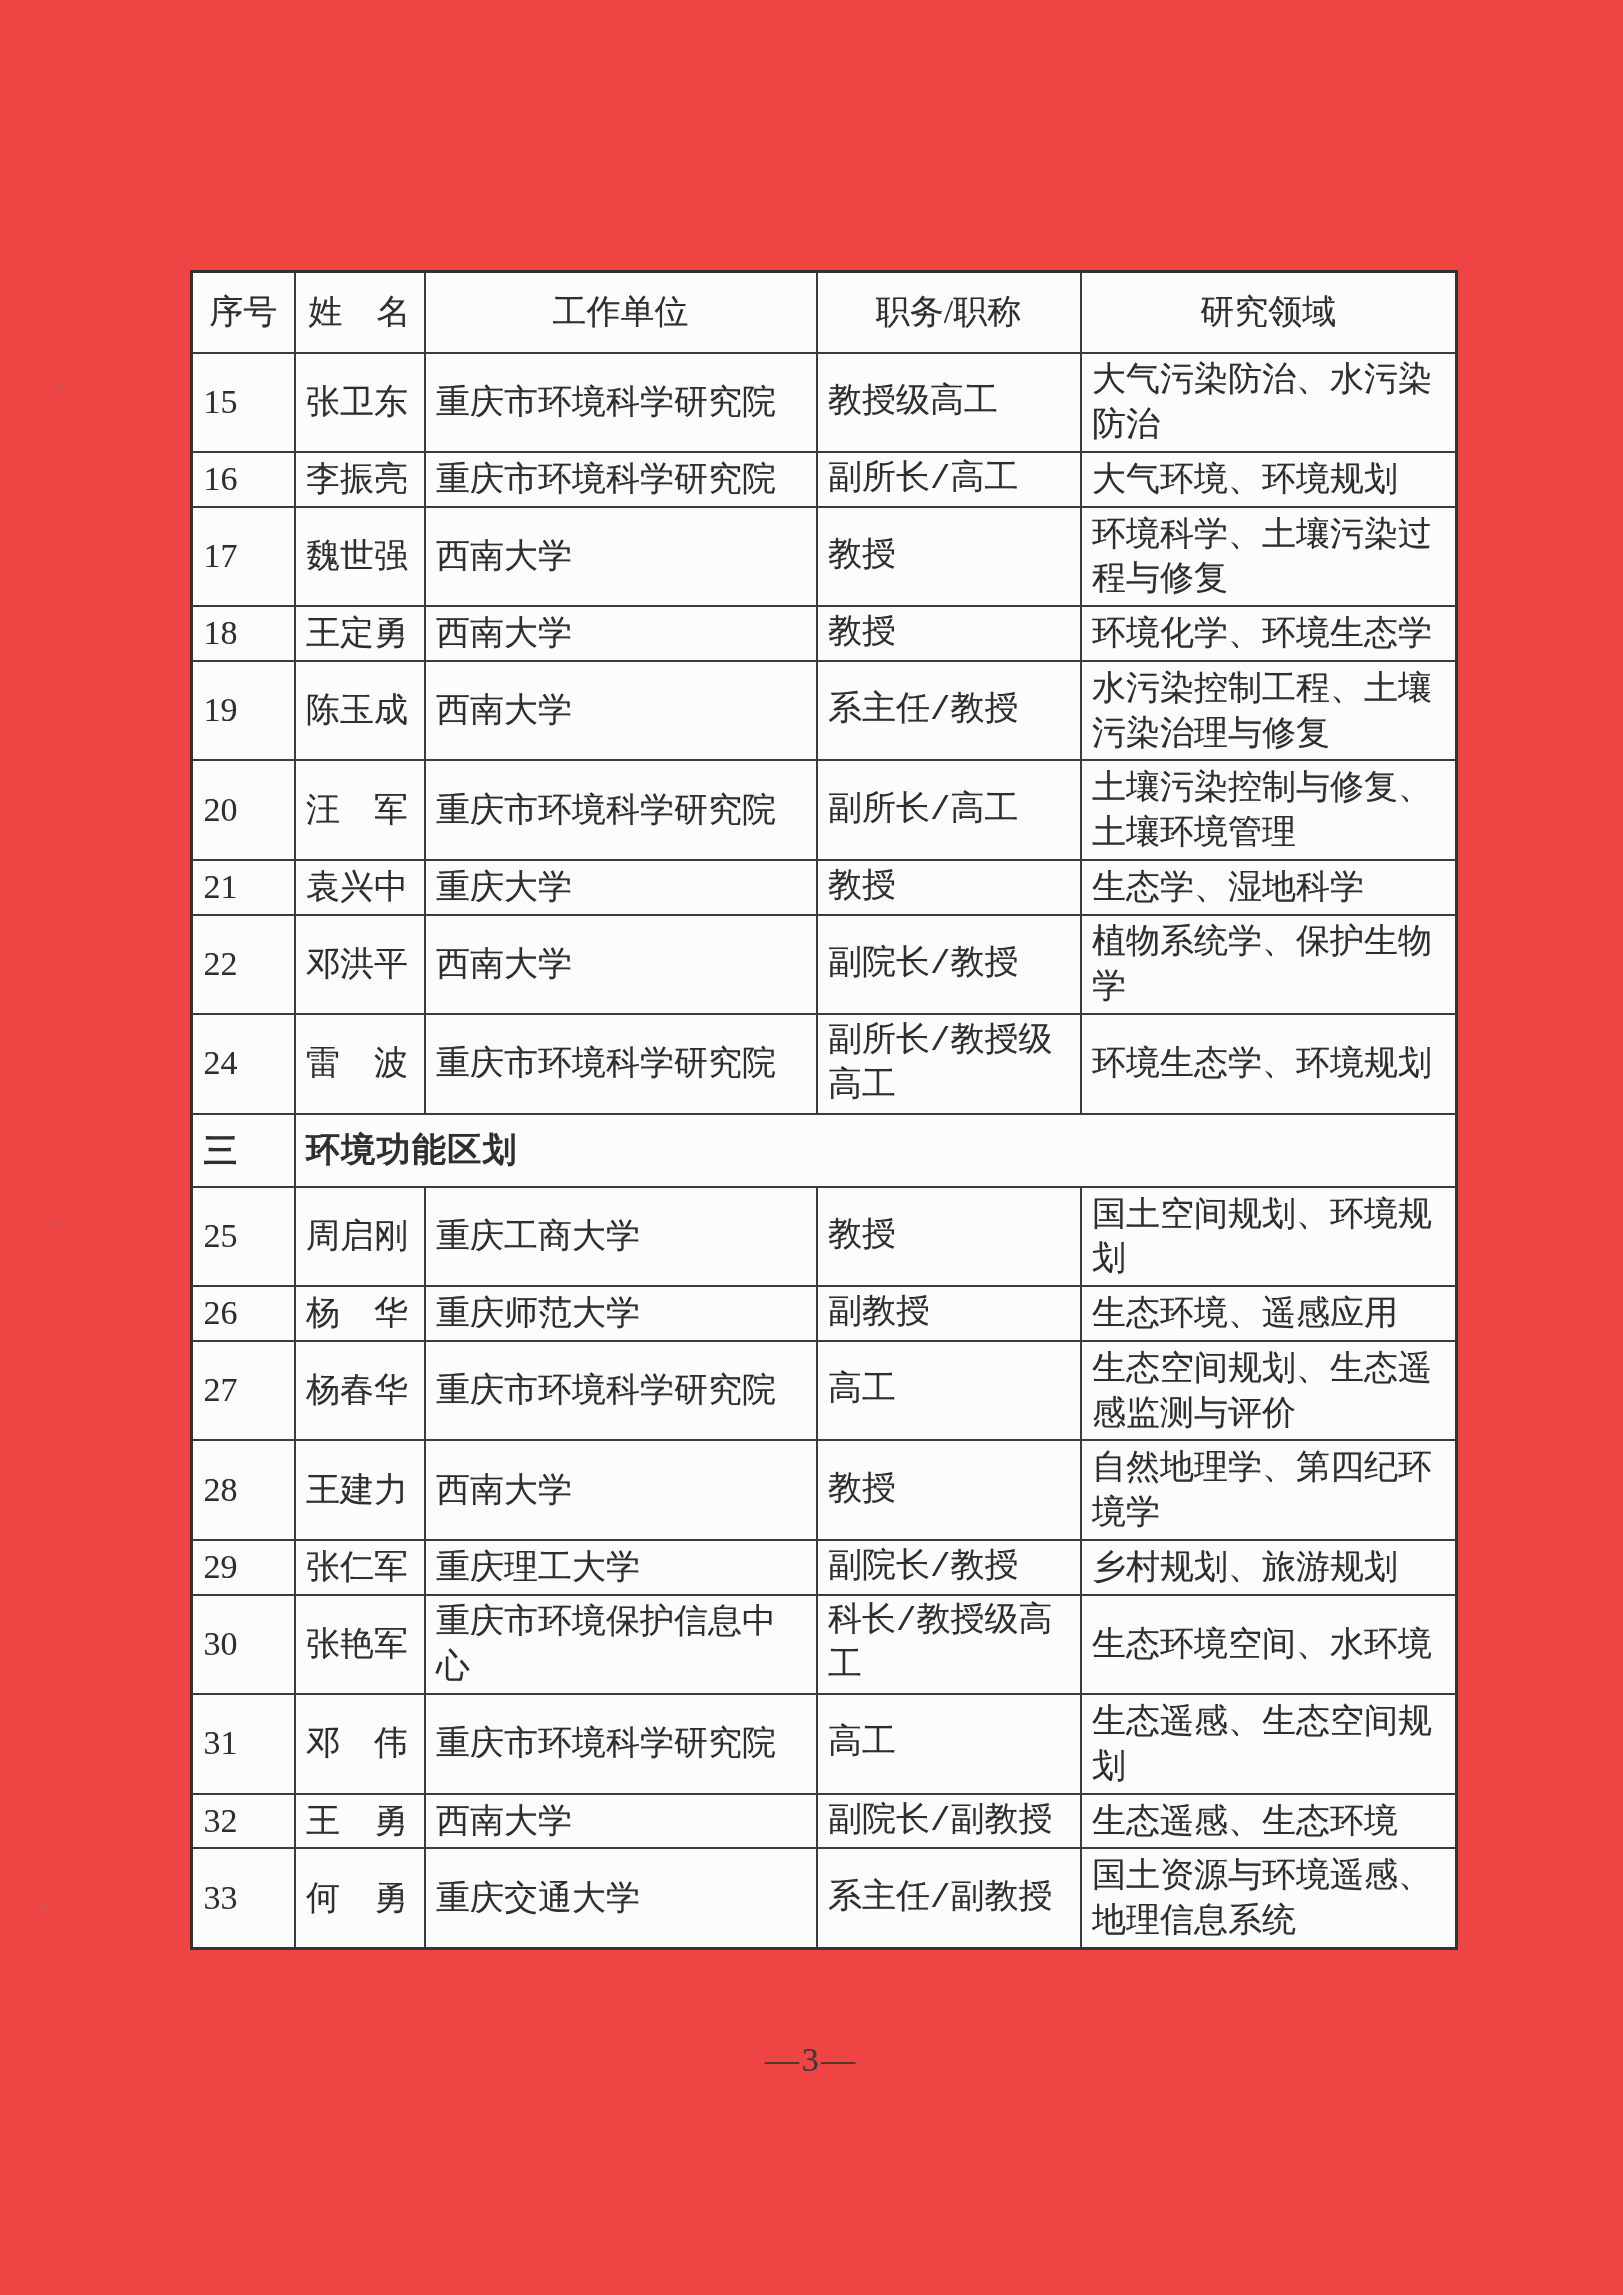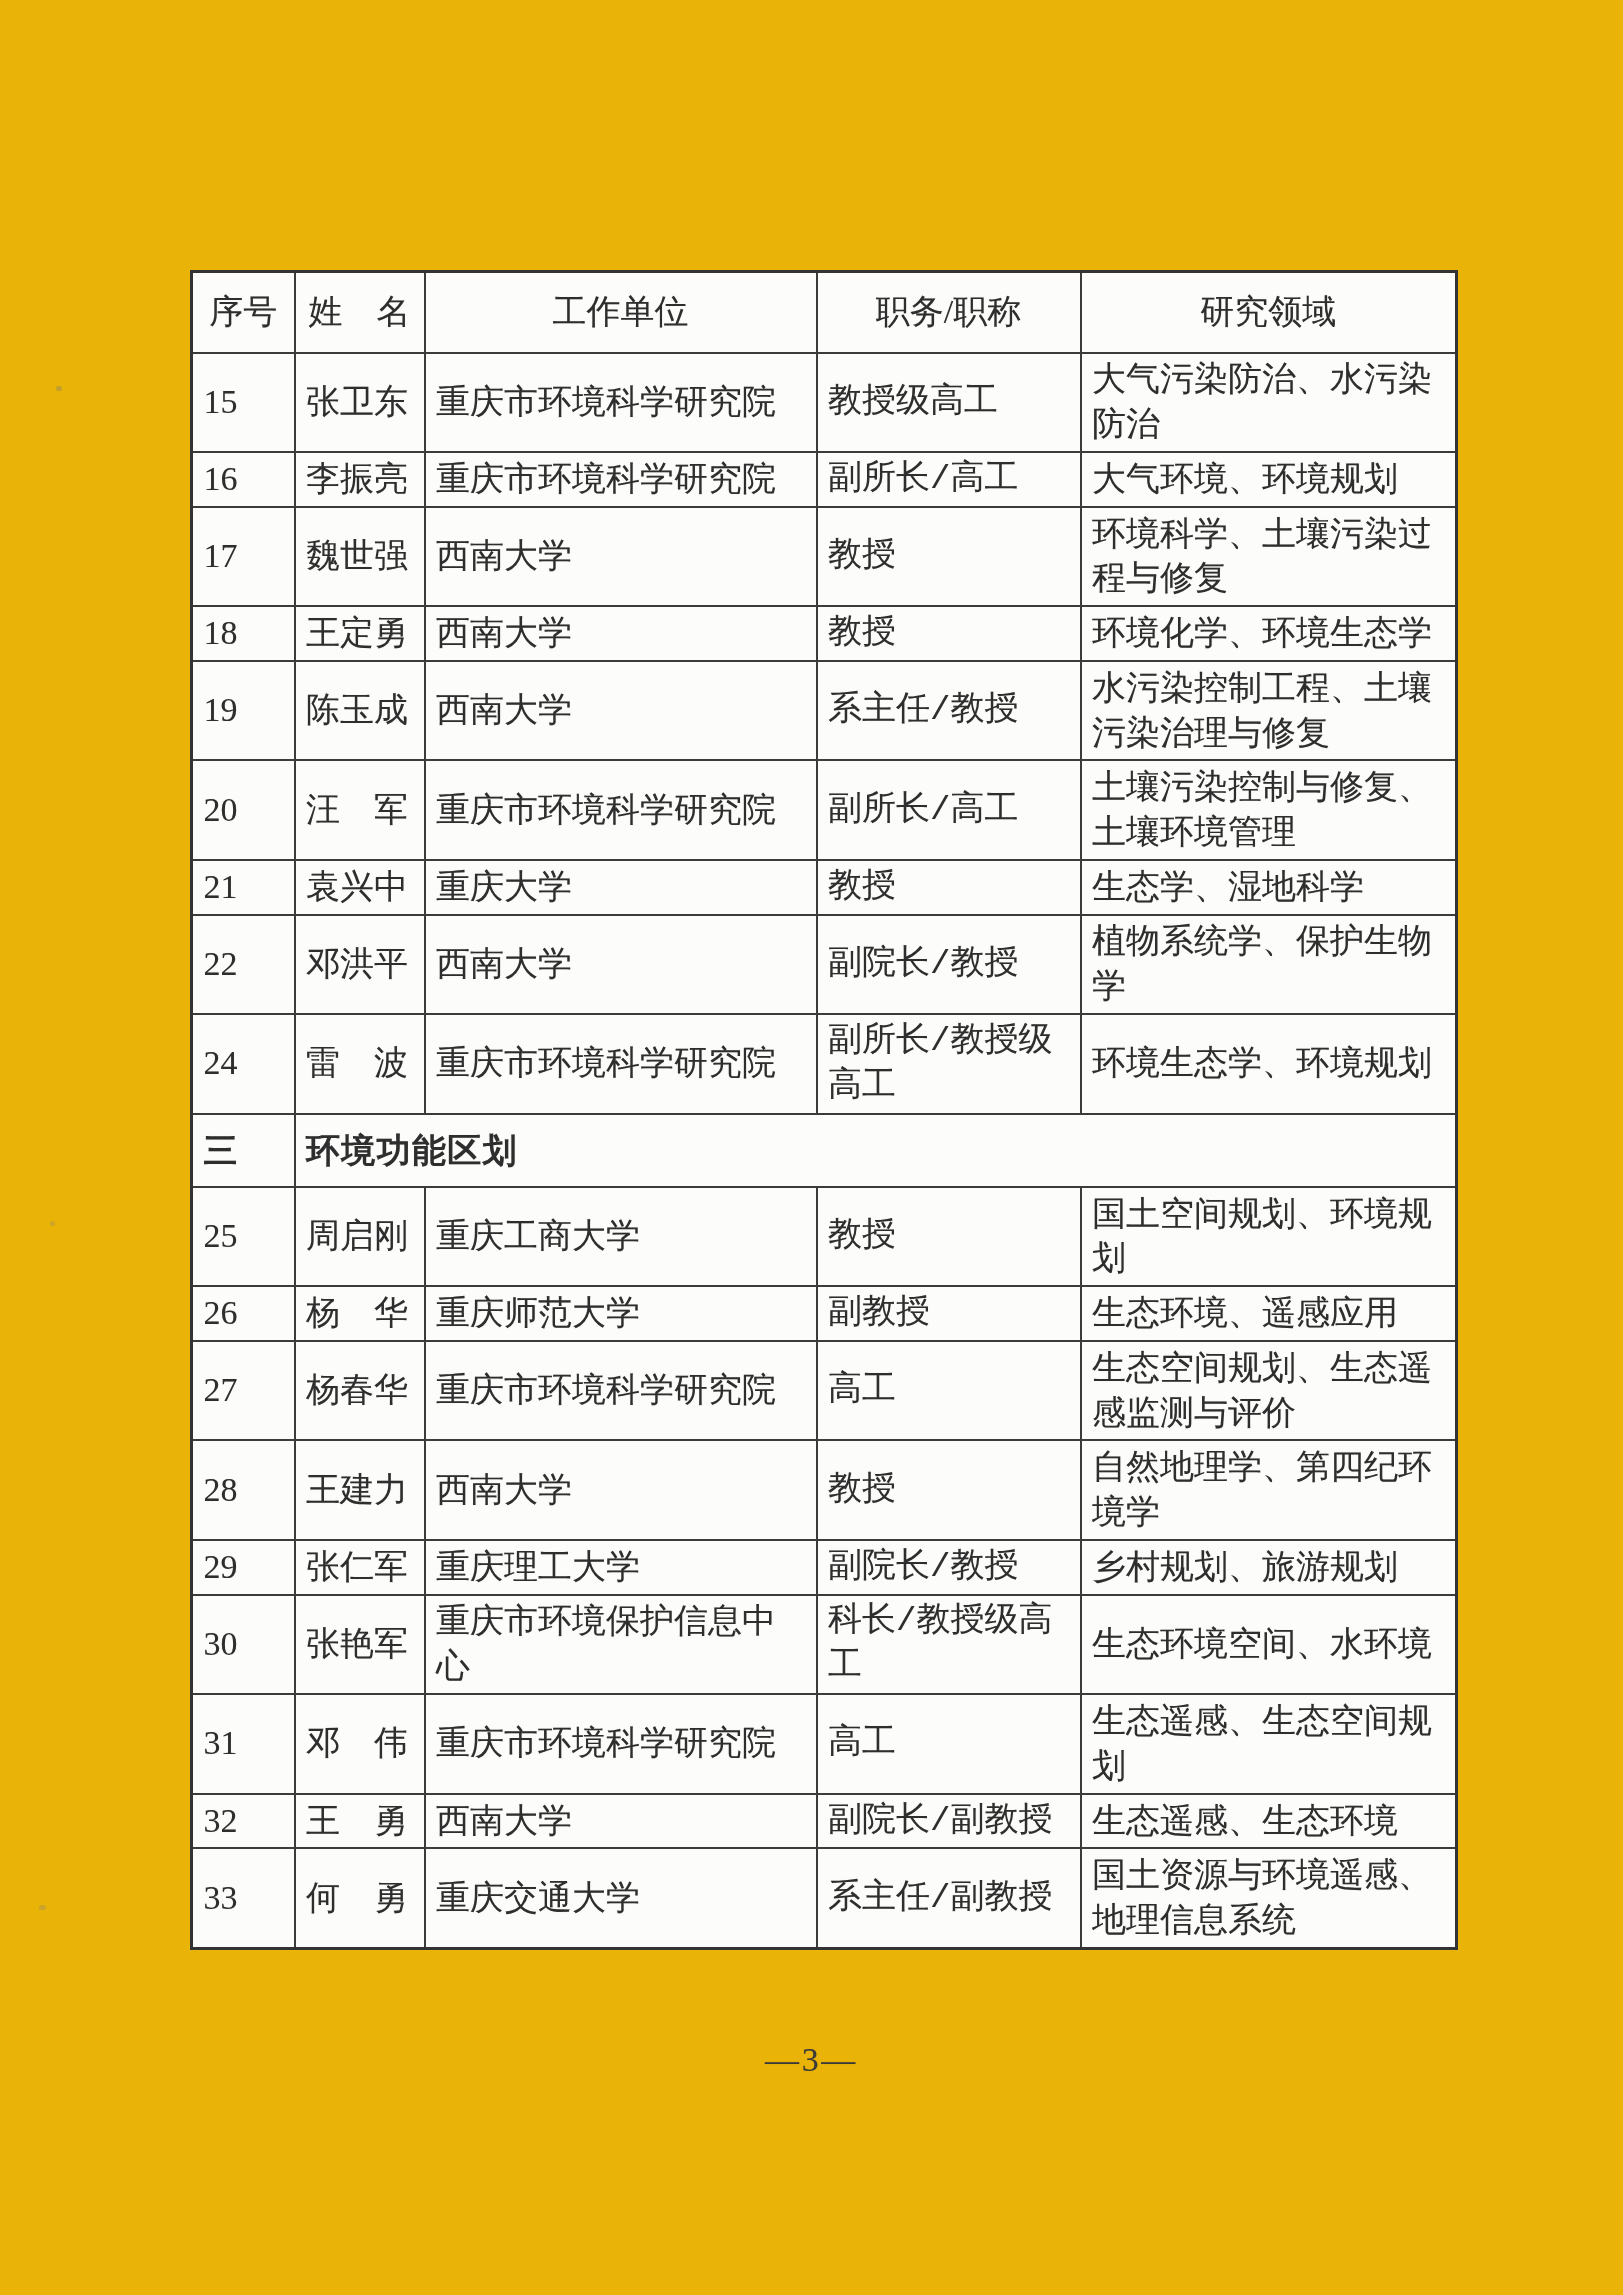--- a/index.html
+++ b/index.html
@@ -6,21 +6,21 @@
   body{
     width:1623px;height:2295px;
     background:#f6f6f4;
     font-family:"Liberation Serif","DejaVu Serif",serif;
     color:#2e2e2e;
     position:relative;
     overflow:hidden;
   }
   .page{
     position:absolute;inset:0;
-    background:#eab308;
+    background:#ef4444;
   }
   
   .roster-wrap{
     position:absolute;
     left:190px;top:270px;
     width:1265px;
   }
   table.roster{
     width:100%;
     border-collapse:collapse;
@@ -41,21 +41,21 @@
   }
   table.roster{border:3.9px solid #333;}
   td.c-no{text-align:center;padding:3.9px 2.6px;font-family:"Liberation Serif",serif;}
   td.c-title{padding-left:13px;font-family:Liberation Mono, monospace;}
   tr.h-head{height:81px;}
   tr.h-1{height:54px;}
   tr.h-2{height:88px;}
   tr.h-sec{height:73px;}
   tr.h-head td{text-align:center;padding:3.9px 5.2px;}
   tr.h-sec td.sec-title{
-    font-family:Liberation Sans, sans-serif;
+    font-family:Liberation Serif, serif;
     font-weight:700;
     letter-spacing:1.3px;
   }
   tr.h-sec td.c-no{
     font-family:"Liberation Sans","DejaVu Sans",sans-serif;
     font-weight:700;
   }
   
   .page-footer{
     position:absolute;

